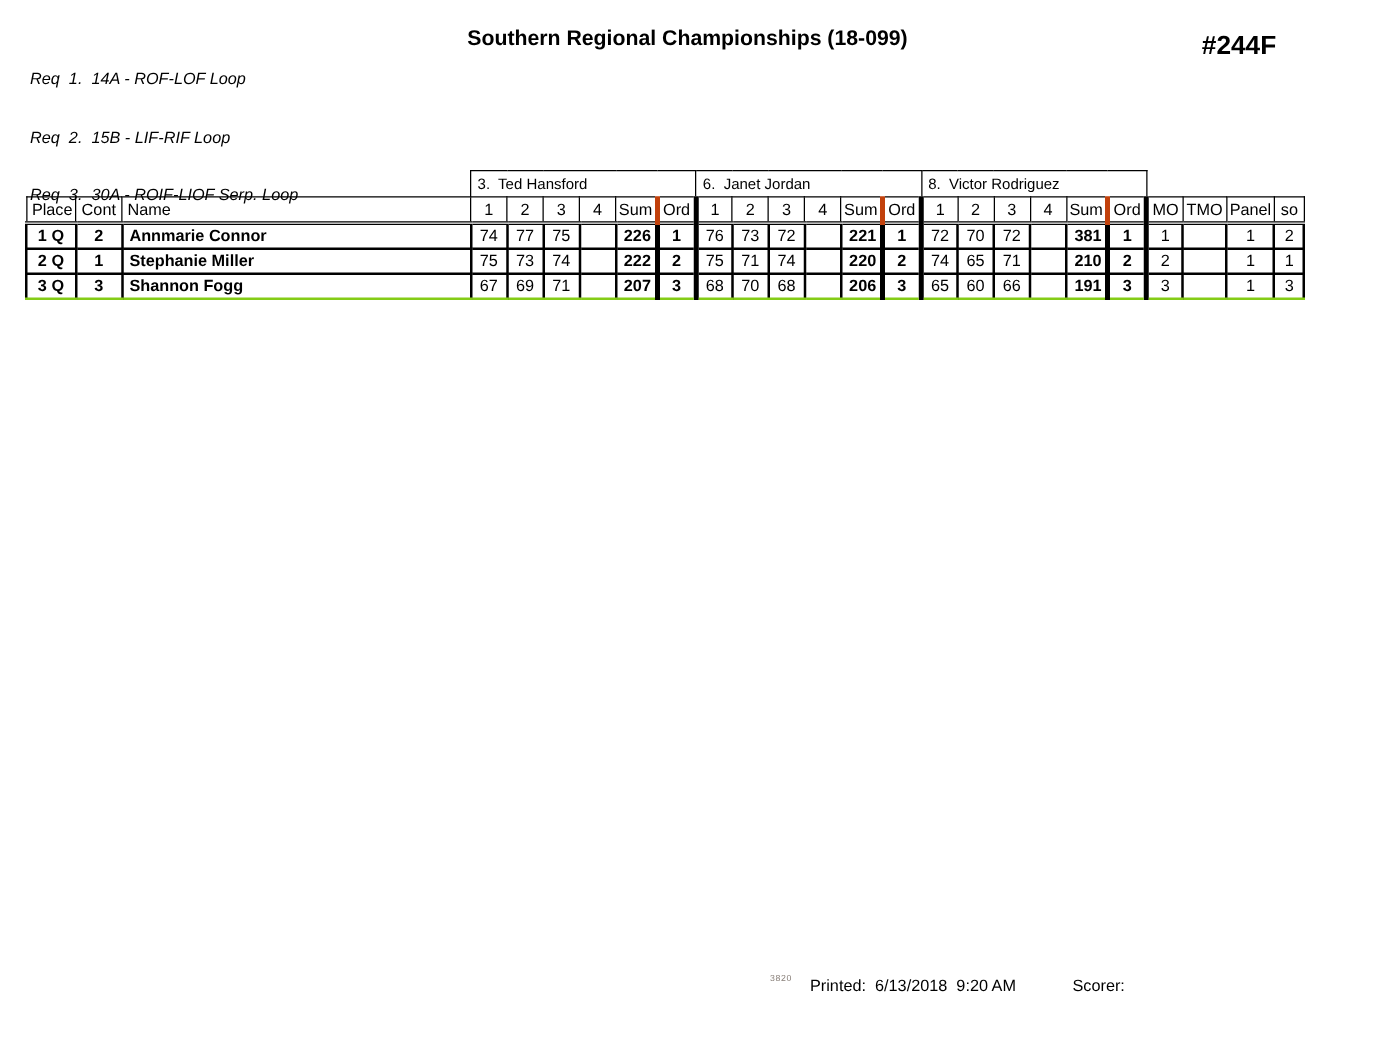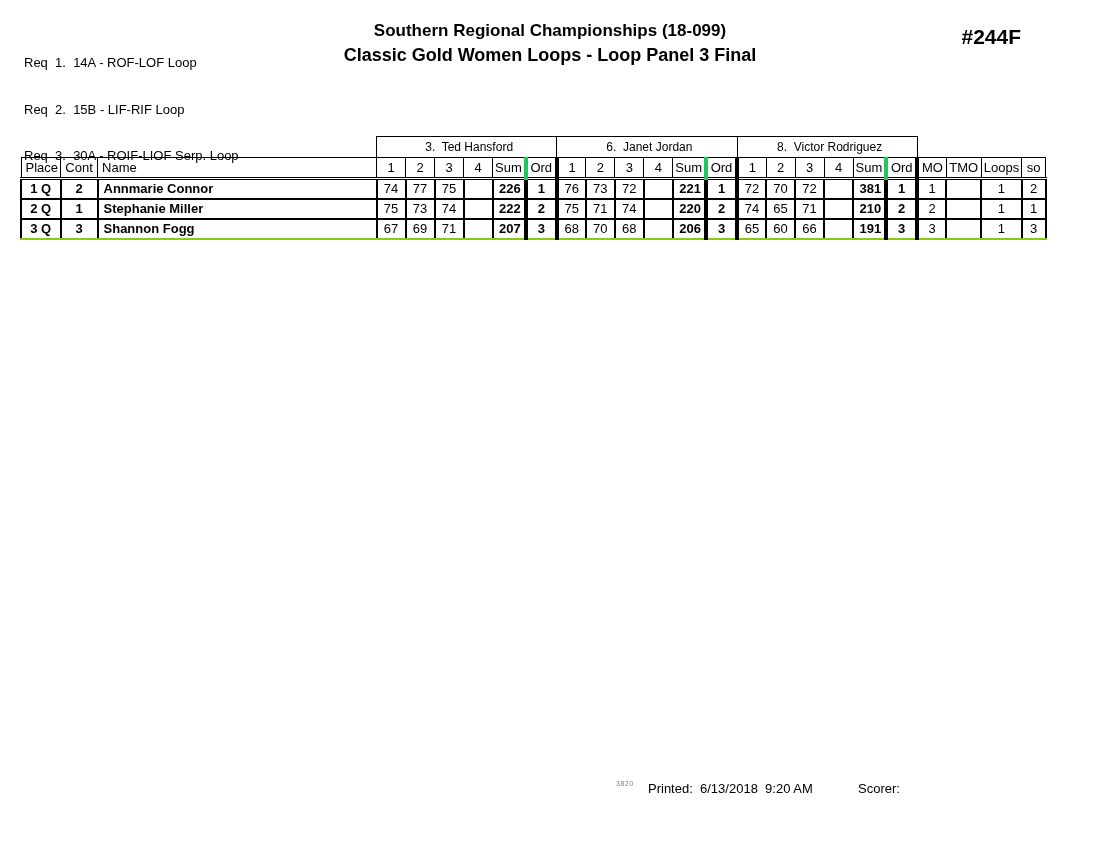--- a/index.html
+++ b/index.html
@@ -8,21 +8,21 @@
     position:relative;
     width:1100px; height:850px;
     background:#ffffff;
     font-family:"Liberation Sans", sans-serif;
     color:#000;
     overflow:hidden;
   }
   
   .reqs {
     position:absolute; left:24px; top:24px;
-    font-size:13px; line-height:15.5px; white-space:pre;
+    font-size:13px; line-height:15.5px; white-space:pre;font-style:italic;
   }
   .title-block {
     position:absolute; left:0; right:0; top:22px;
     text-align:center; line-height:1.1;
   }
   .t1 { font-size:17px; font-weight:bold; white-space:pre; }
   .t2 { font-size:14px; margin-top:3px; white-space:pre; }
   .t3 { font-size:18px; font-weight:bold; margin-top:5px; white-space:pre; }
   .t4 { font-size:15px; margin-top:4px; white-space:pre; }
   .event-num {
@@ -33,29 +33,29 @@
   table.results {
     position:absolute; left:20px; top:136px;
     border-collapse:collapse; table-layout:fixed;
     font-size:13px;
   }
   table.results td, table.results th { overflow:hidden; }
   .jrow { height:21px; }
   .jrow .nb { border:none; }
   .jrow .jname {
     border:1px solid #000; font-size:12px; font-weight:normal;
-    text-align:center; padding:1px 0 1px 5px; white-space:pre;
+    text-align:left; padding:1px 0 1px 5px; white-space:pre;
   }
   thead th.h {
     border:1px solid #000; border-bottom:3px double #000;
     height:21px; font-weight:normal; font-size:13px;
     padding:1px 2px; white-space:pre;
   }
   thead th.hl { text-align:left; padding-left:4px; }
-  thead th.ordh { border-left:4px solid #22c55e; border-right:4px solid #000; }
+  thead th.ordh { border-left:4px solid #c2410c; border-right:4px solid #000; }
   tbody td.d {
     border:2px solid #000; height:20px; padding:0 2px; white-space:pre;
   }
   tbody tr:last-child td.d { border-bottom:2px solid #84cc16; }
   td.c { text-align:center; }
   td.l { text-align:left; padding-left:5px !important; }
   td.r { text-align:right; padding-right:3px !important;font-weight:bold; }
   td.b { font-weight:bold; }
   td.ord { border-left:4px solid #000 !important; border-right:4px solid #000 !important; }
   
@@ -78,21 +78,20 @@
 <div class="page">
 
   <div class="reqs">
     <div>Req  1.  14A - ROF-LOF Loop</div>
     <div>Req  2.  15B - LIF-RIF Loop</div>
     <div>Req  3.  30A - ROIF-LIOF Serp. Loop</div>
   </div>
 
   <div class="title-block">
     <div class="t1">Southern Regional Championships (18-099)</div>
-    <div class="t3">Classic Gold Women Loops - Loop Panel 3 Final</div>
   </div>
 
   <div class="event-num">#244F</div>
 
   <table class="results">
     <colgroup>
       <col style="width:37px">
         <col style="width:37px">
         <col style="width:279px">
       <col style="width:29px">
@@ -147,21 +146,21 @@
 
         <th class="h">1</th>
         <th class="h">2</th>
         <th class="h">3</th>
         <th class="h">4</th>
         <th class="h">Sum</th>
         <th class="h ordh">Ord</th>
 
         <th class="h">MO</th>
         <th class="h">TMO</th>
-        <th class="h">Loops</th>
+        <th class="h">Panel</th>
         <th class="h">so</th>
       </tr>
     </thead>
     <tbody>
         <tr>
           <td class="d c b">1 Q</td>
           <td class="d c b">2</td>
           <td class="d l b">Annmarie Connor</td>
           <td class="d c">74</td>
           <td class="d c">77</td>

